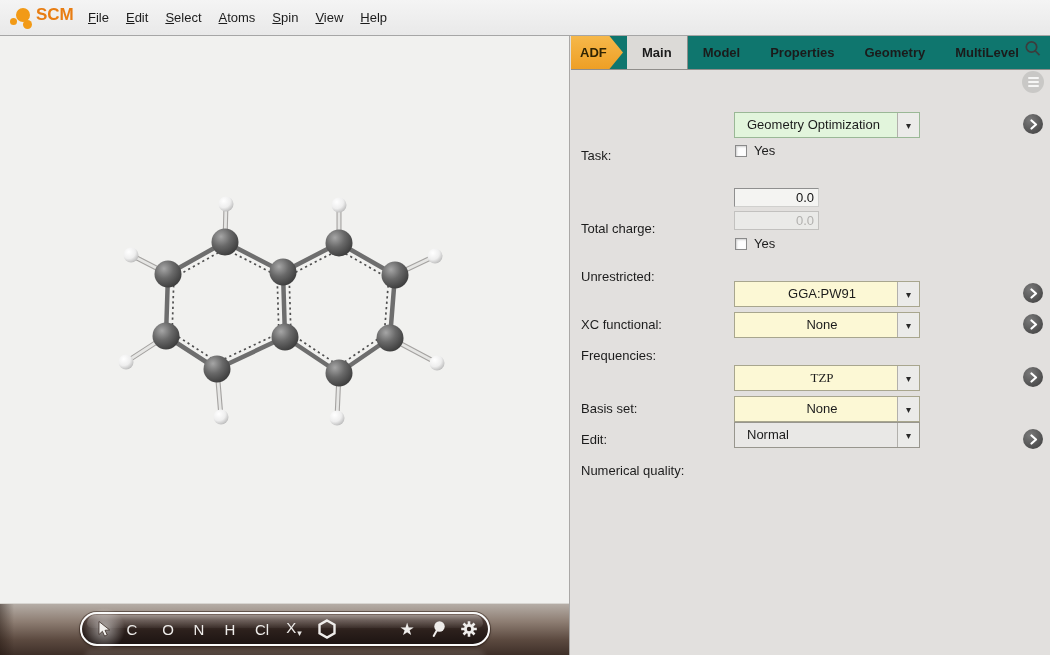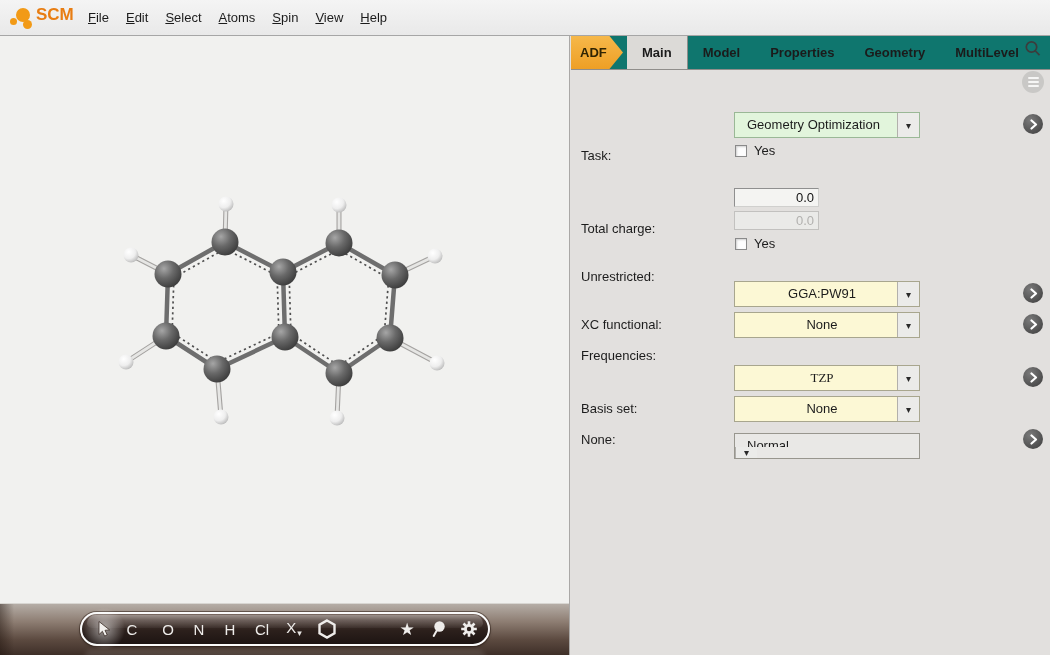--- a/index.html
+++ b/index.html
@@ -307,27 +307,28 @@
       <div class="combo yellow" style="top:303px;font-family:Liberation Serif, serif;">
         <span class="combo-text">TZP</span>
         <span class="combo-arrow">▾</span>
       </div>
       <div class="chev" style="top:305px;">
         <svg width="11" height="11" viewBox="0 0 11 11">
             <path d="M3.5 1.5 L8 5.5 L3.5 9.5" fill="none" stroke="#fff" stroke-width="2.2" stroke-linecap="round" stroke-linejoin="round"></path>
           </svg>
       </div>
 
-      <span class="flabel" style="top:334px;">None:</span>
+      <span class="flabel" style="top:334px;">Edit:</span>
       <div class="combo yellow" style="top:334px;">
         <span class="combo-text">None</span>
         <span class="combo-arrow">▾</span>
       </div>
 
-      <div class="combo gray" style="top:371px;flex-direction:column;">
+      <span class="flabel" style="top:365px;">Numerical quality:</span>
+      <div class="combo gray" style="top:360px;">
         <span class="combo-text">Normal</span>
         <span class="combo-arrow">▾</span>
       </div>
       <div class="chev" style="top:367px;">
         <svg width="11" height="11" viewBox="0 0 11 11">
             <path d="M3.5 1.5 L8 5.5 L3.5 9.5" fill="none" stroke="#fff" stroke-width="2.2" stroke-linecap="round" stroke-linejoin="round"></path>
           </svg>
       </div>
 
     </div>

